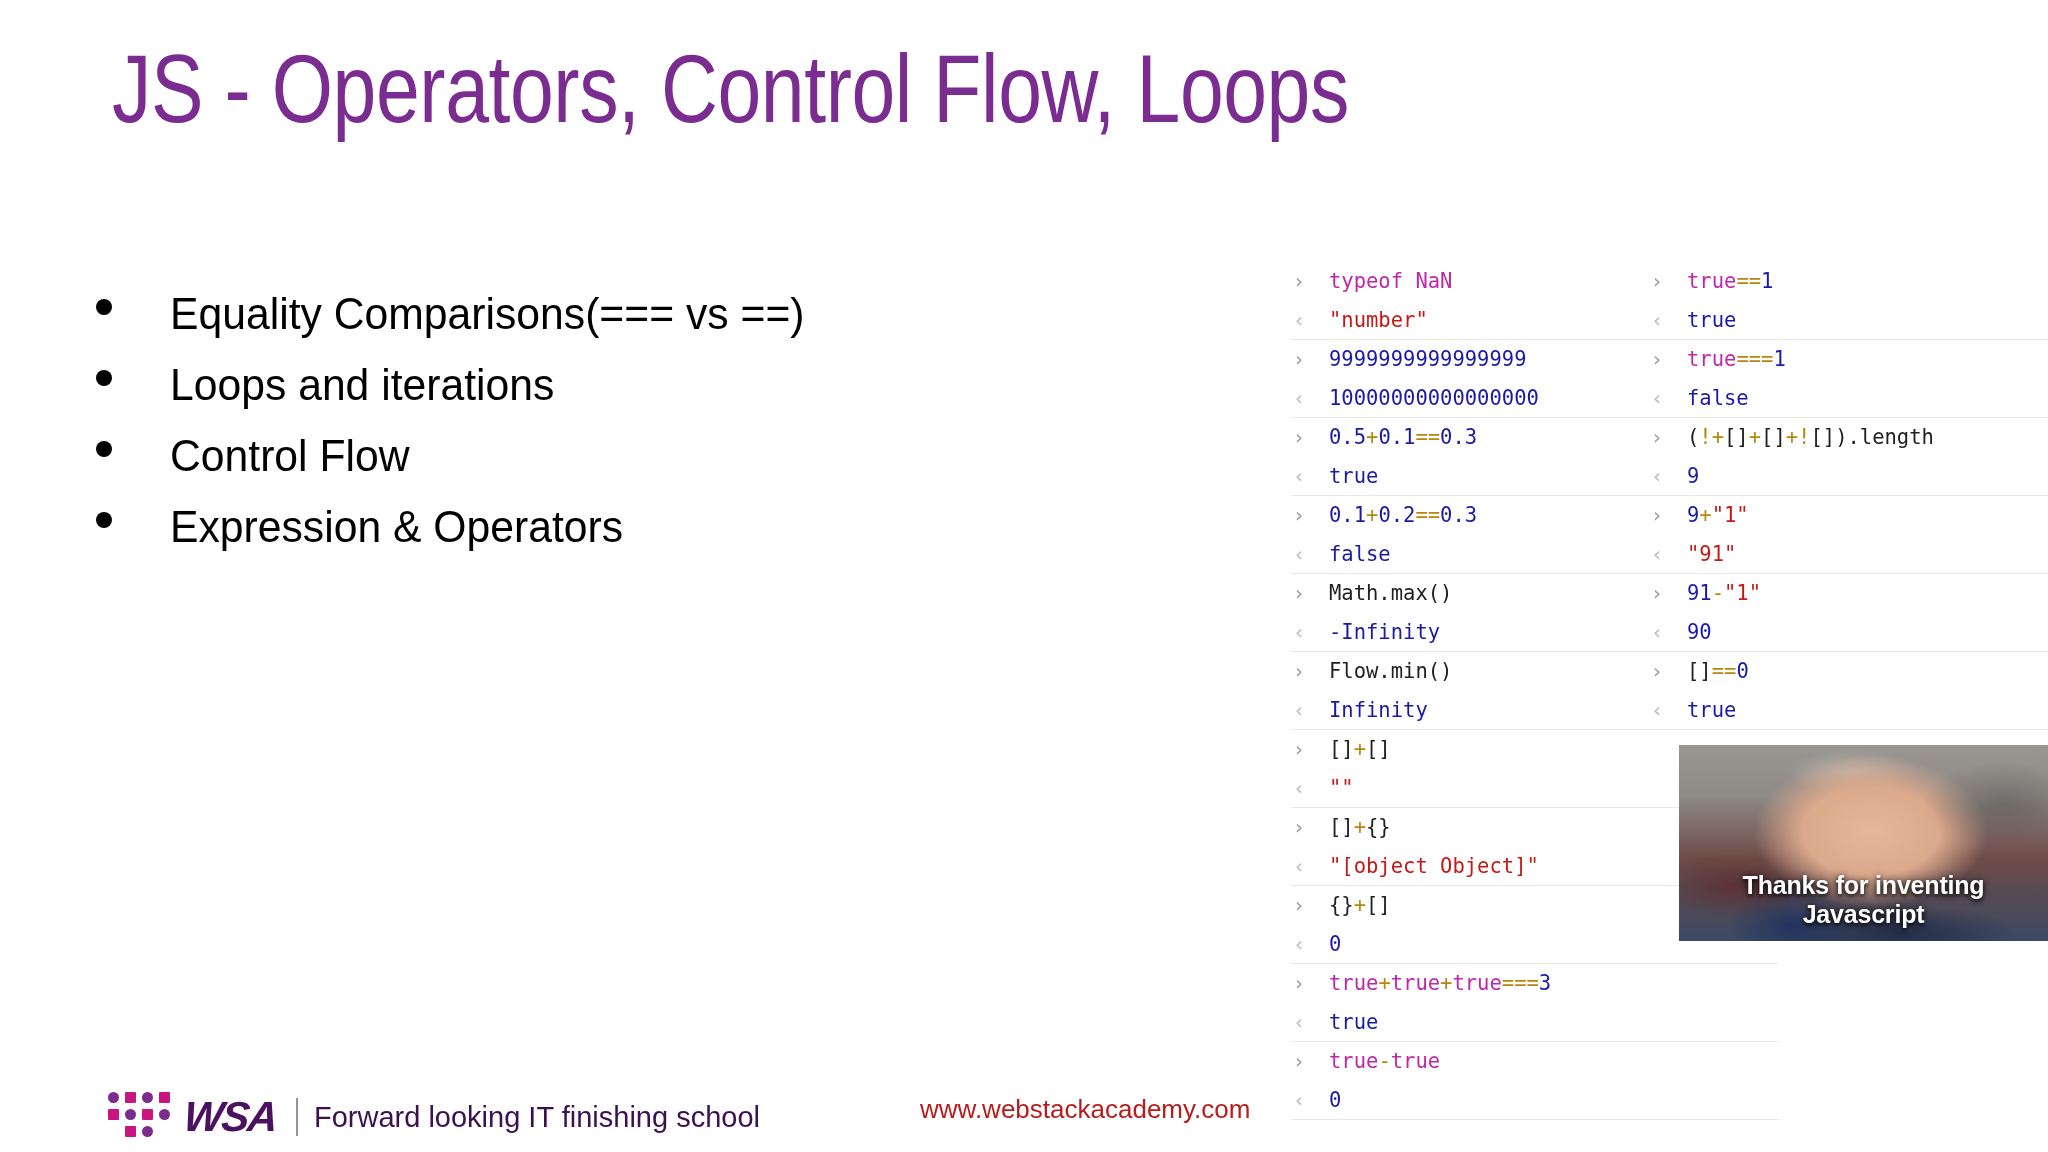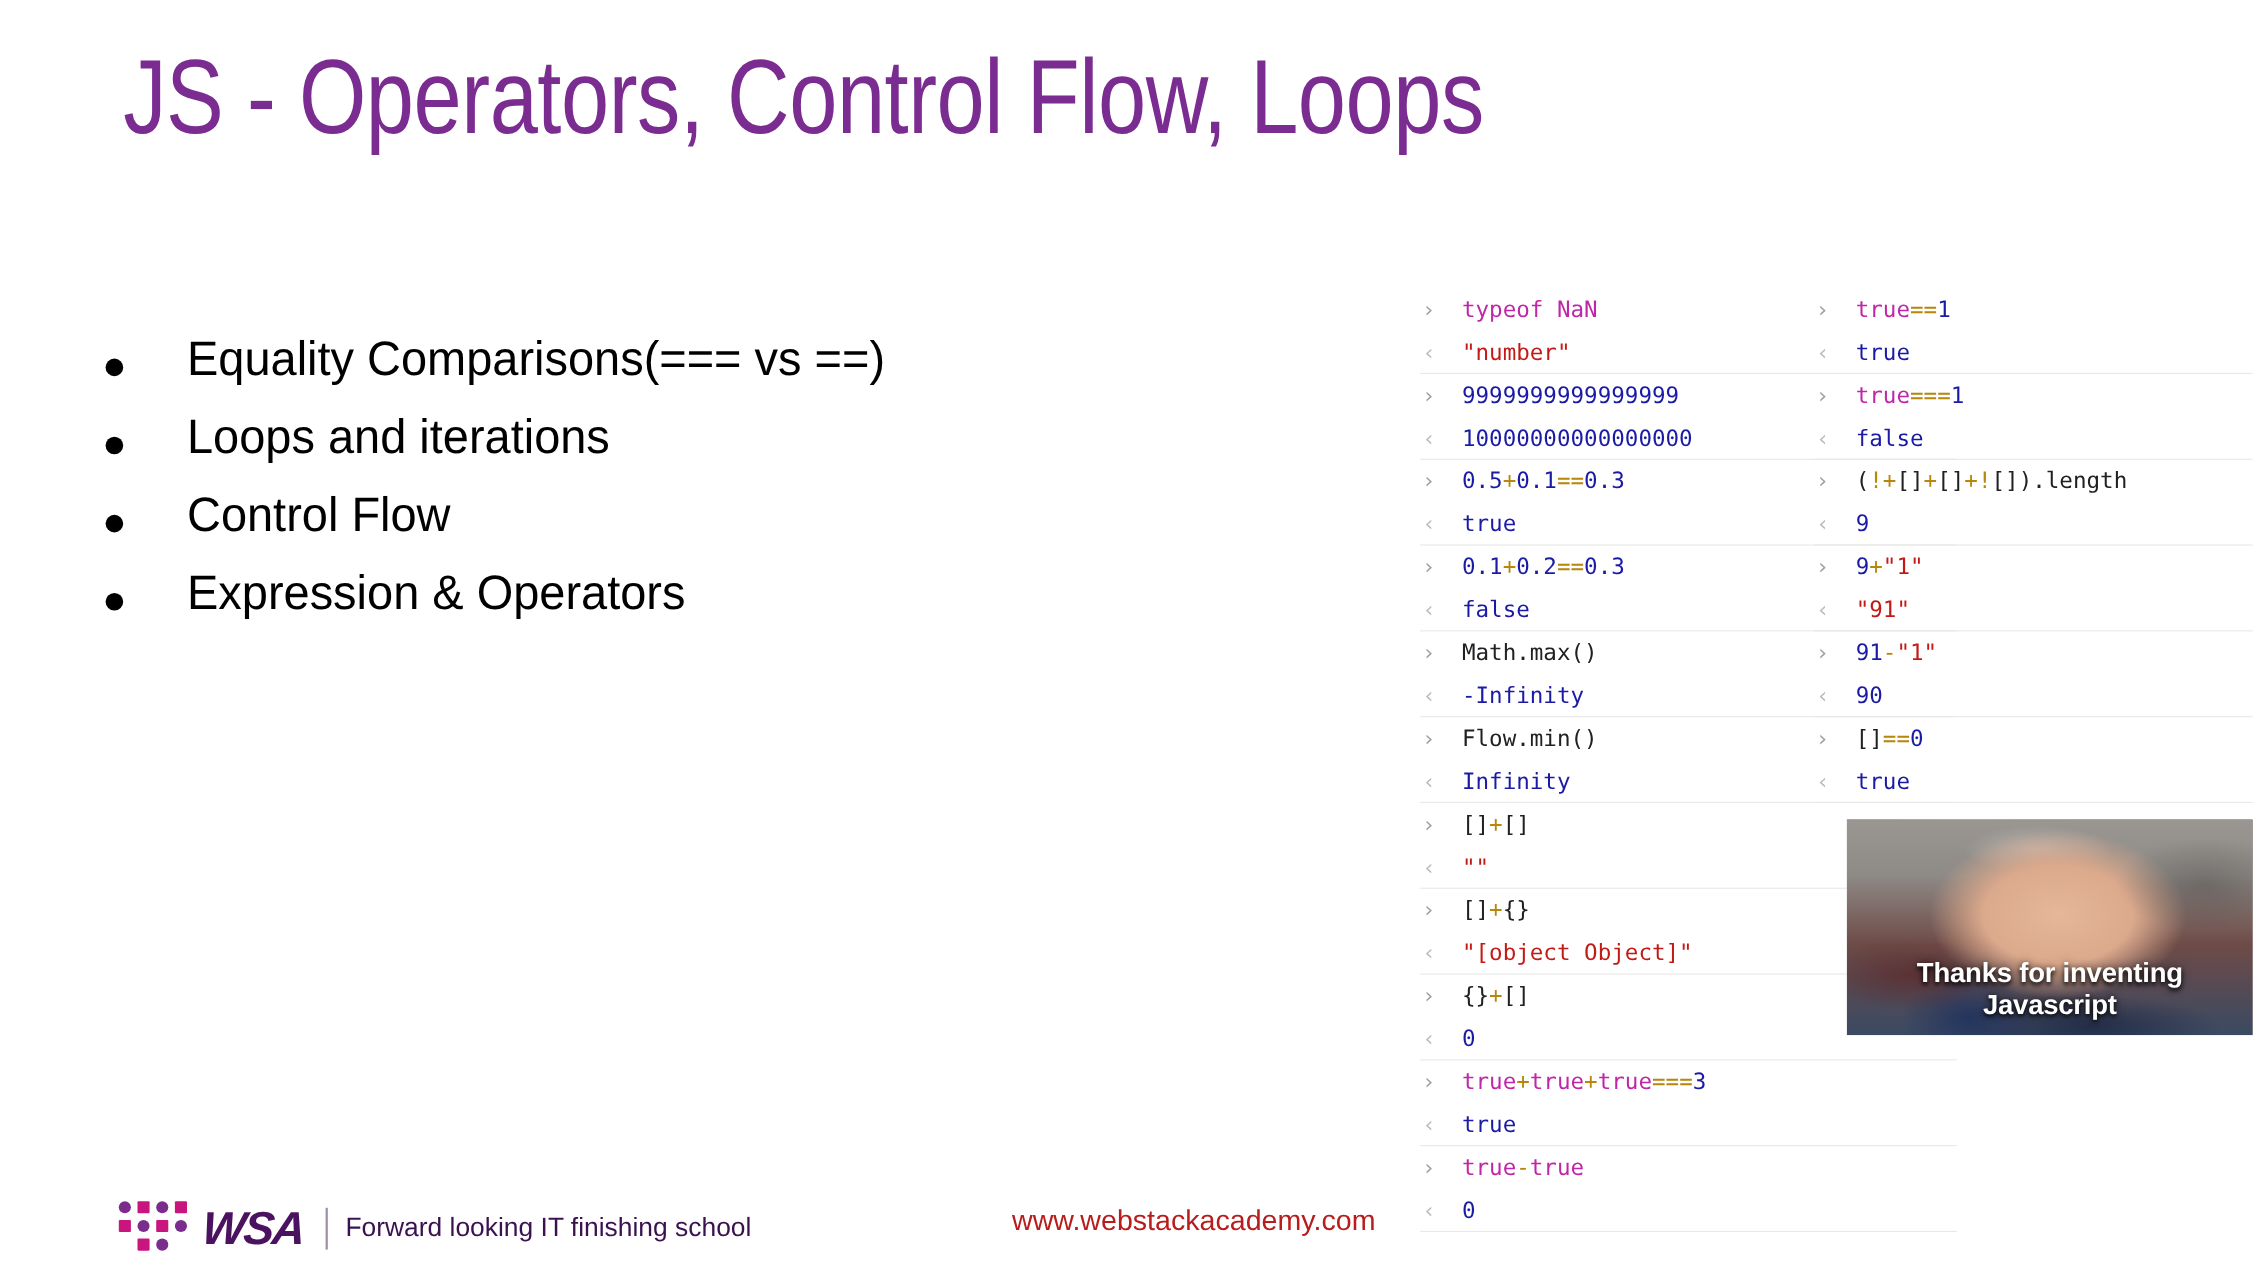--- a/index.html
+++ b/index.html
@@ -37,21 +37,21 @@
     position: absolute;
     left: 96px;
     top: 278px;
     width: 1050px;
     margin: 0;
     padding: 0;
     list-style: none;
   }
   .bullet-row {
     display: flex;
-    align-items: flex-end;
+    align-items: center;
     height: 71px;
   }
   .bullet-dot {
     width: 16px;
     height: 16px;
     border-radius: 50%;
     background: #000000;
     flex: 0 0 16px;
     position: relative;
     top: -7px;
@@ -203,21 +203,21 @@
     transform: skewX(-6deg);
   }
   .logo-sep {
     width: 2px;
     height: 38px;
     background: #9a8fa5;
     margin: 0 16px 0 20px;
   }
   .logo-tagline {
     font-family: "Liberation Sans", sans-serif;
-    font-size: 24px;
+    font-size: 29px;
     color: #3b1150;
     white-space: nowrap;
   }
 </style>
 </head>
 <body>
 
 <div class="slide-title">JS - Operators, Control Flow, Loops</div>
 
 <ul class="bullet-list" id="bullet-list">

